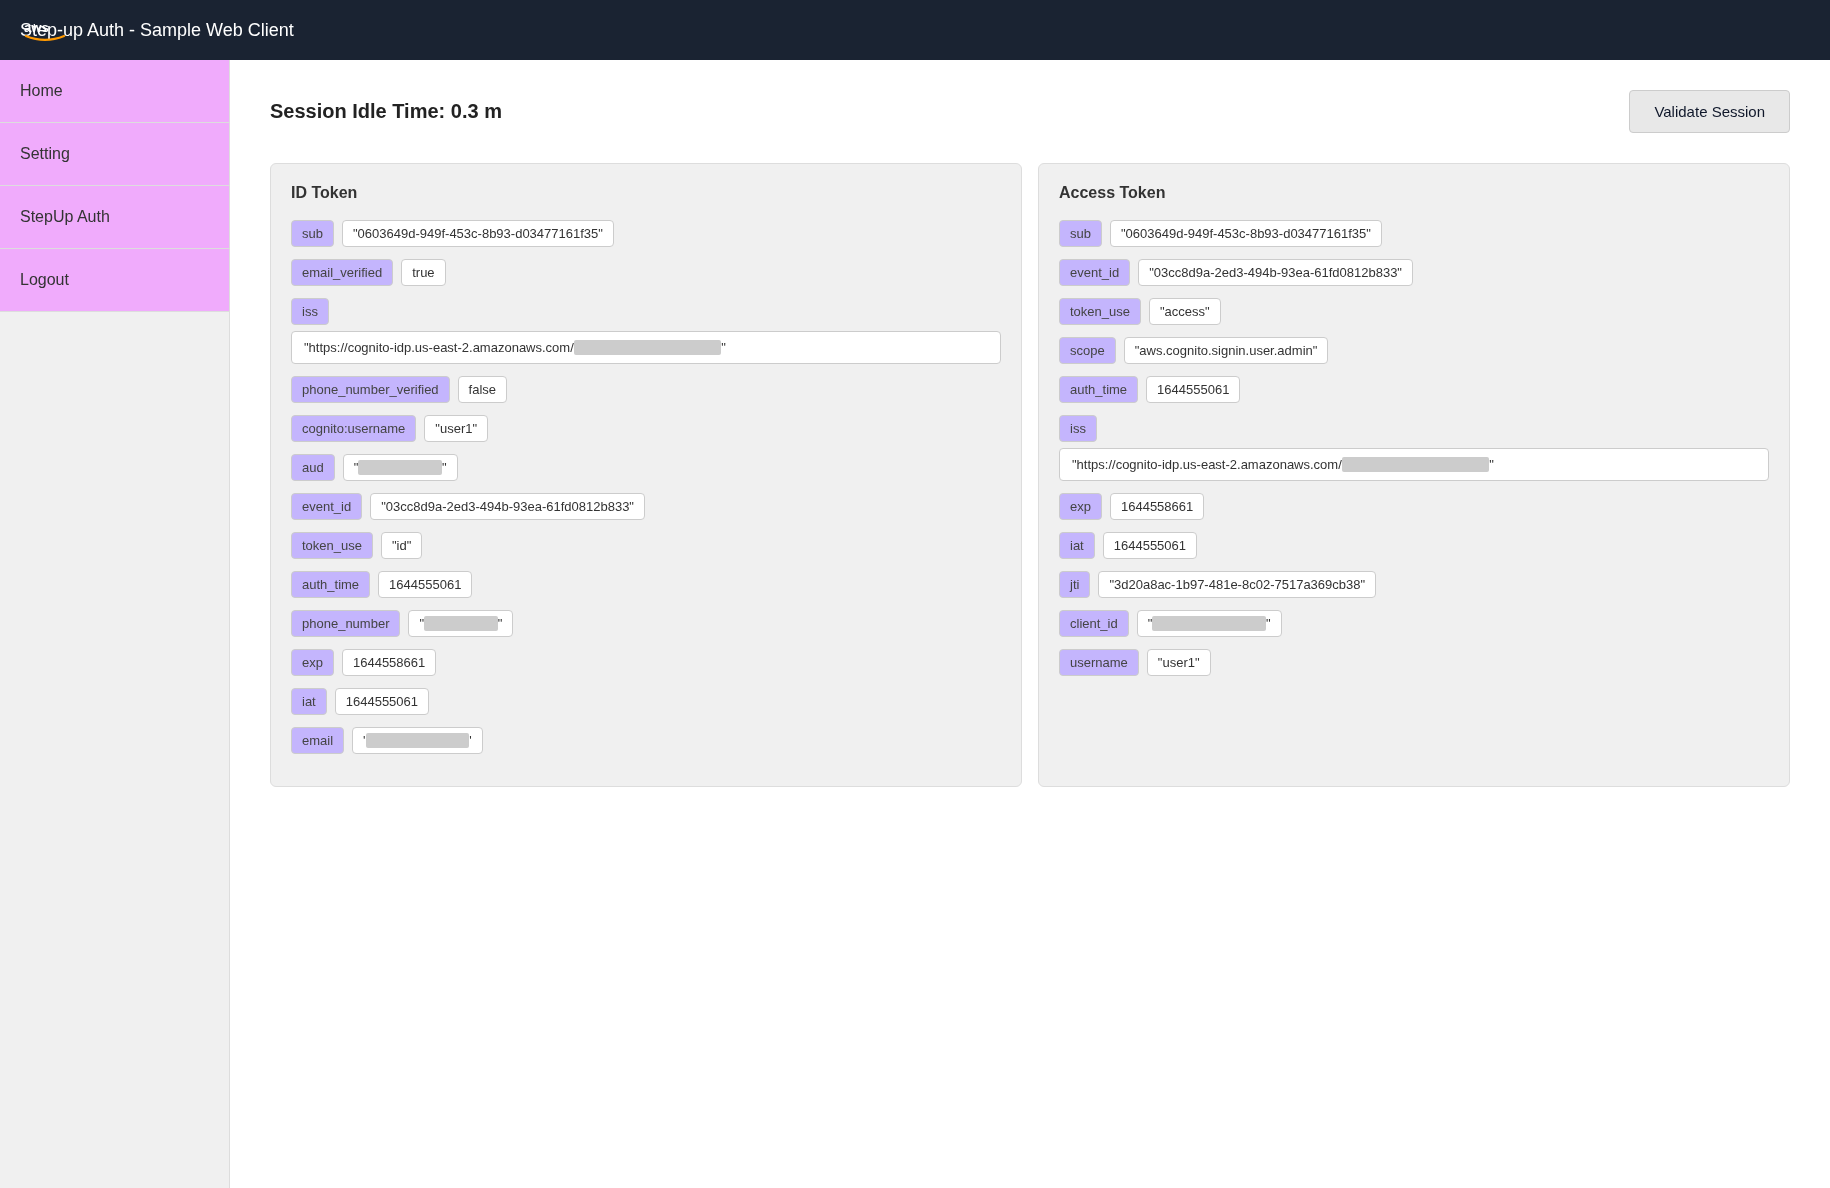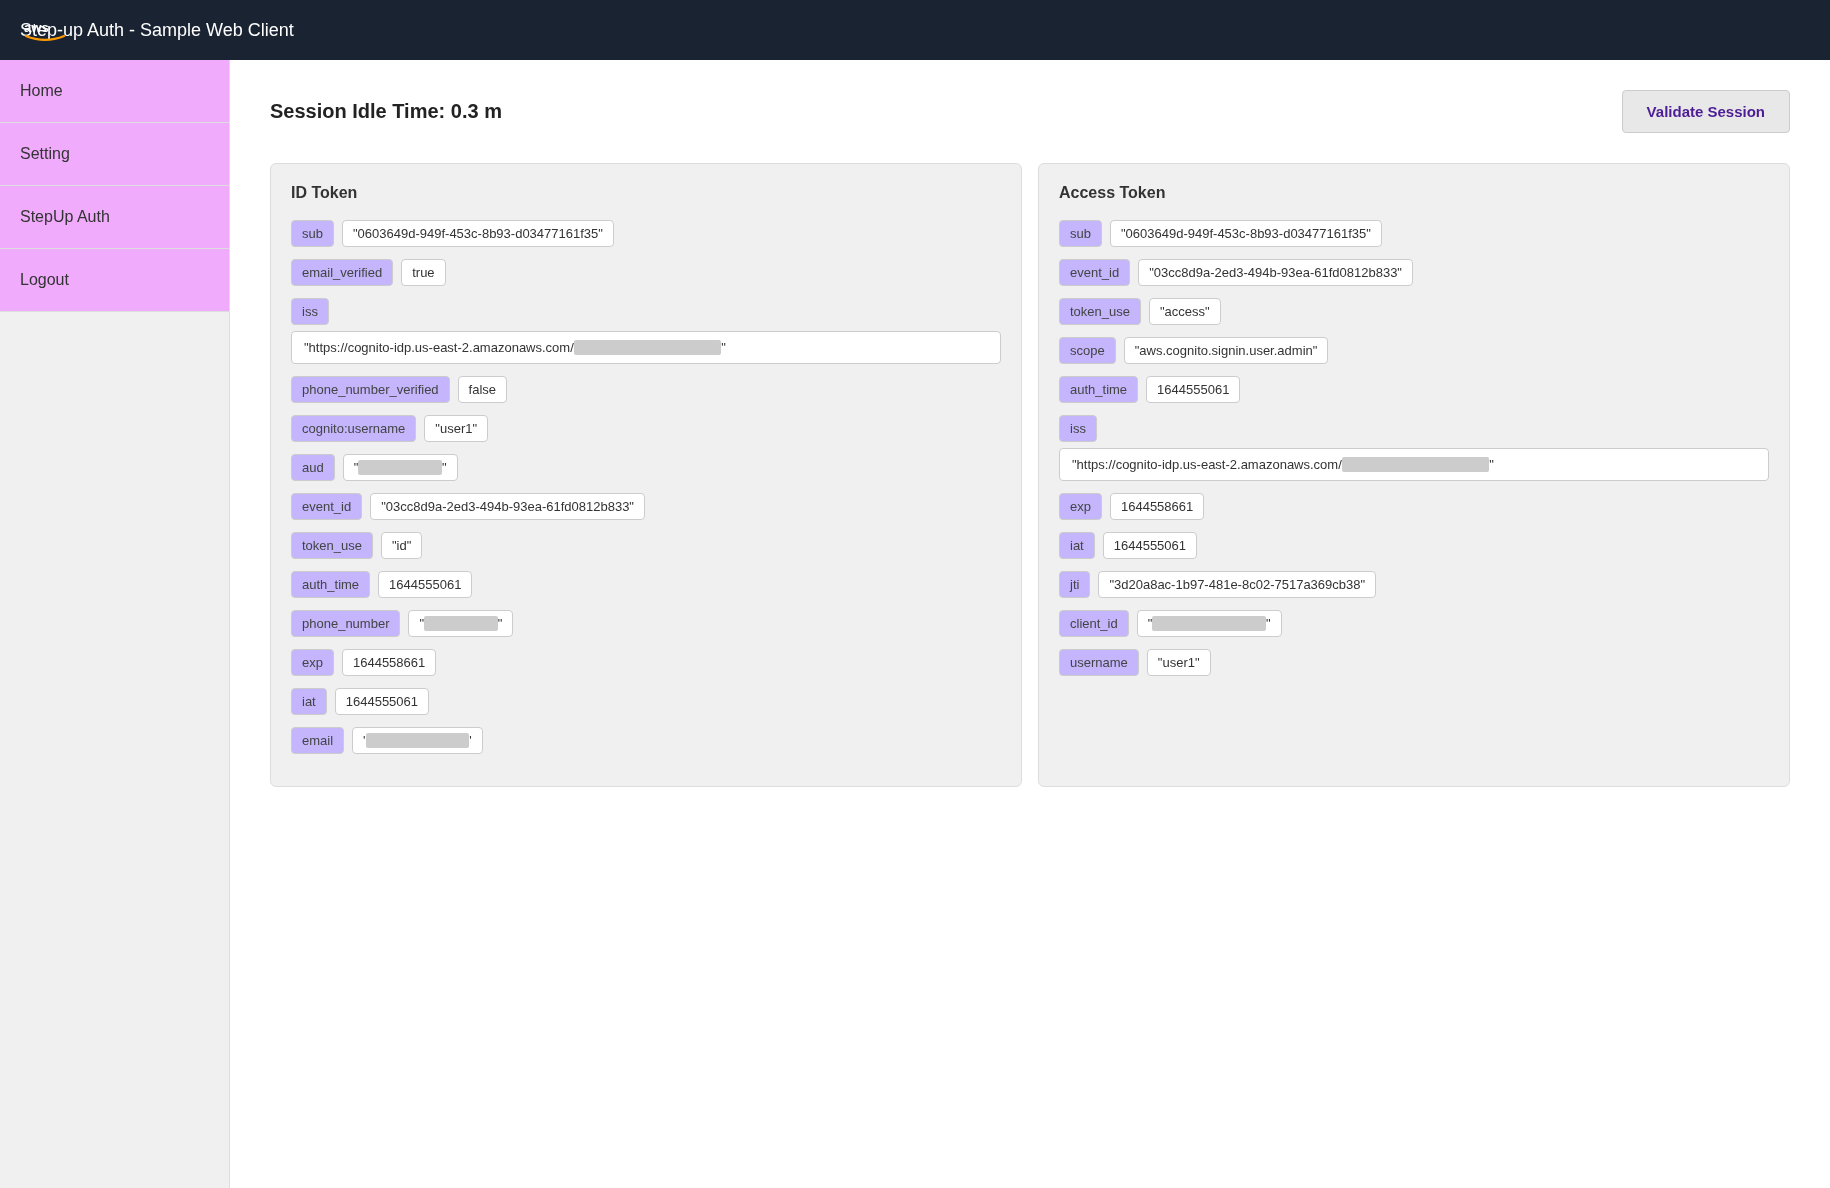--- a/index.html
+++ b/index.html
@@ -74,26 +74,26 @@
       font-weight: 700;
       color: #222;
     }
     .top-buttons {
       display: flex;
       gap: 15px;
     }
     .btn {
       padding: 12px 24px;
       font-size: 15px;
-      font-weight: 700;
+      font-weight: 400;
       background: #e8e8e8;
       border: 1px solid #ccc;
       border-radius: 4px;
       cursor: pointer;
-      color: #4c1d95;
+      color: #0f172a;
     }
 
     
     .tokens-container {
       display: flex;
       gap: 16px;
     }
     .token-panel {
       flex: 1;
       background: #f0f0f0;

